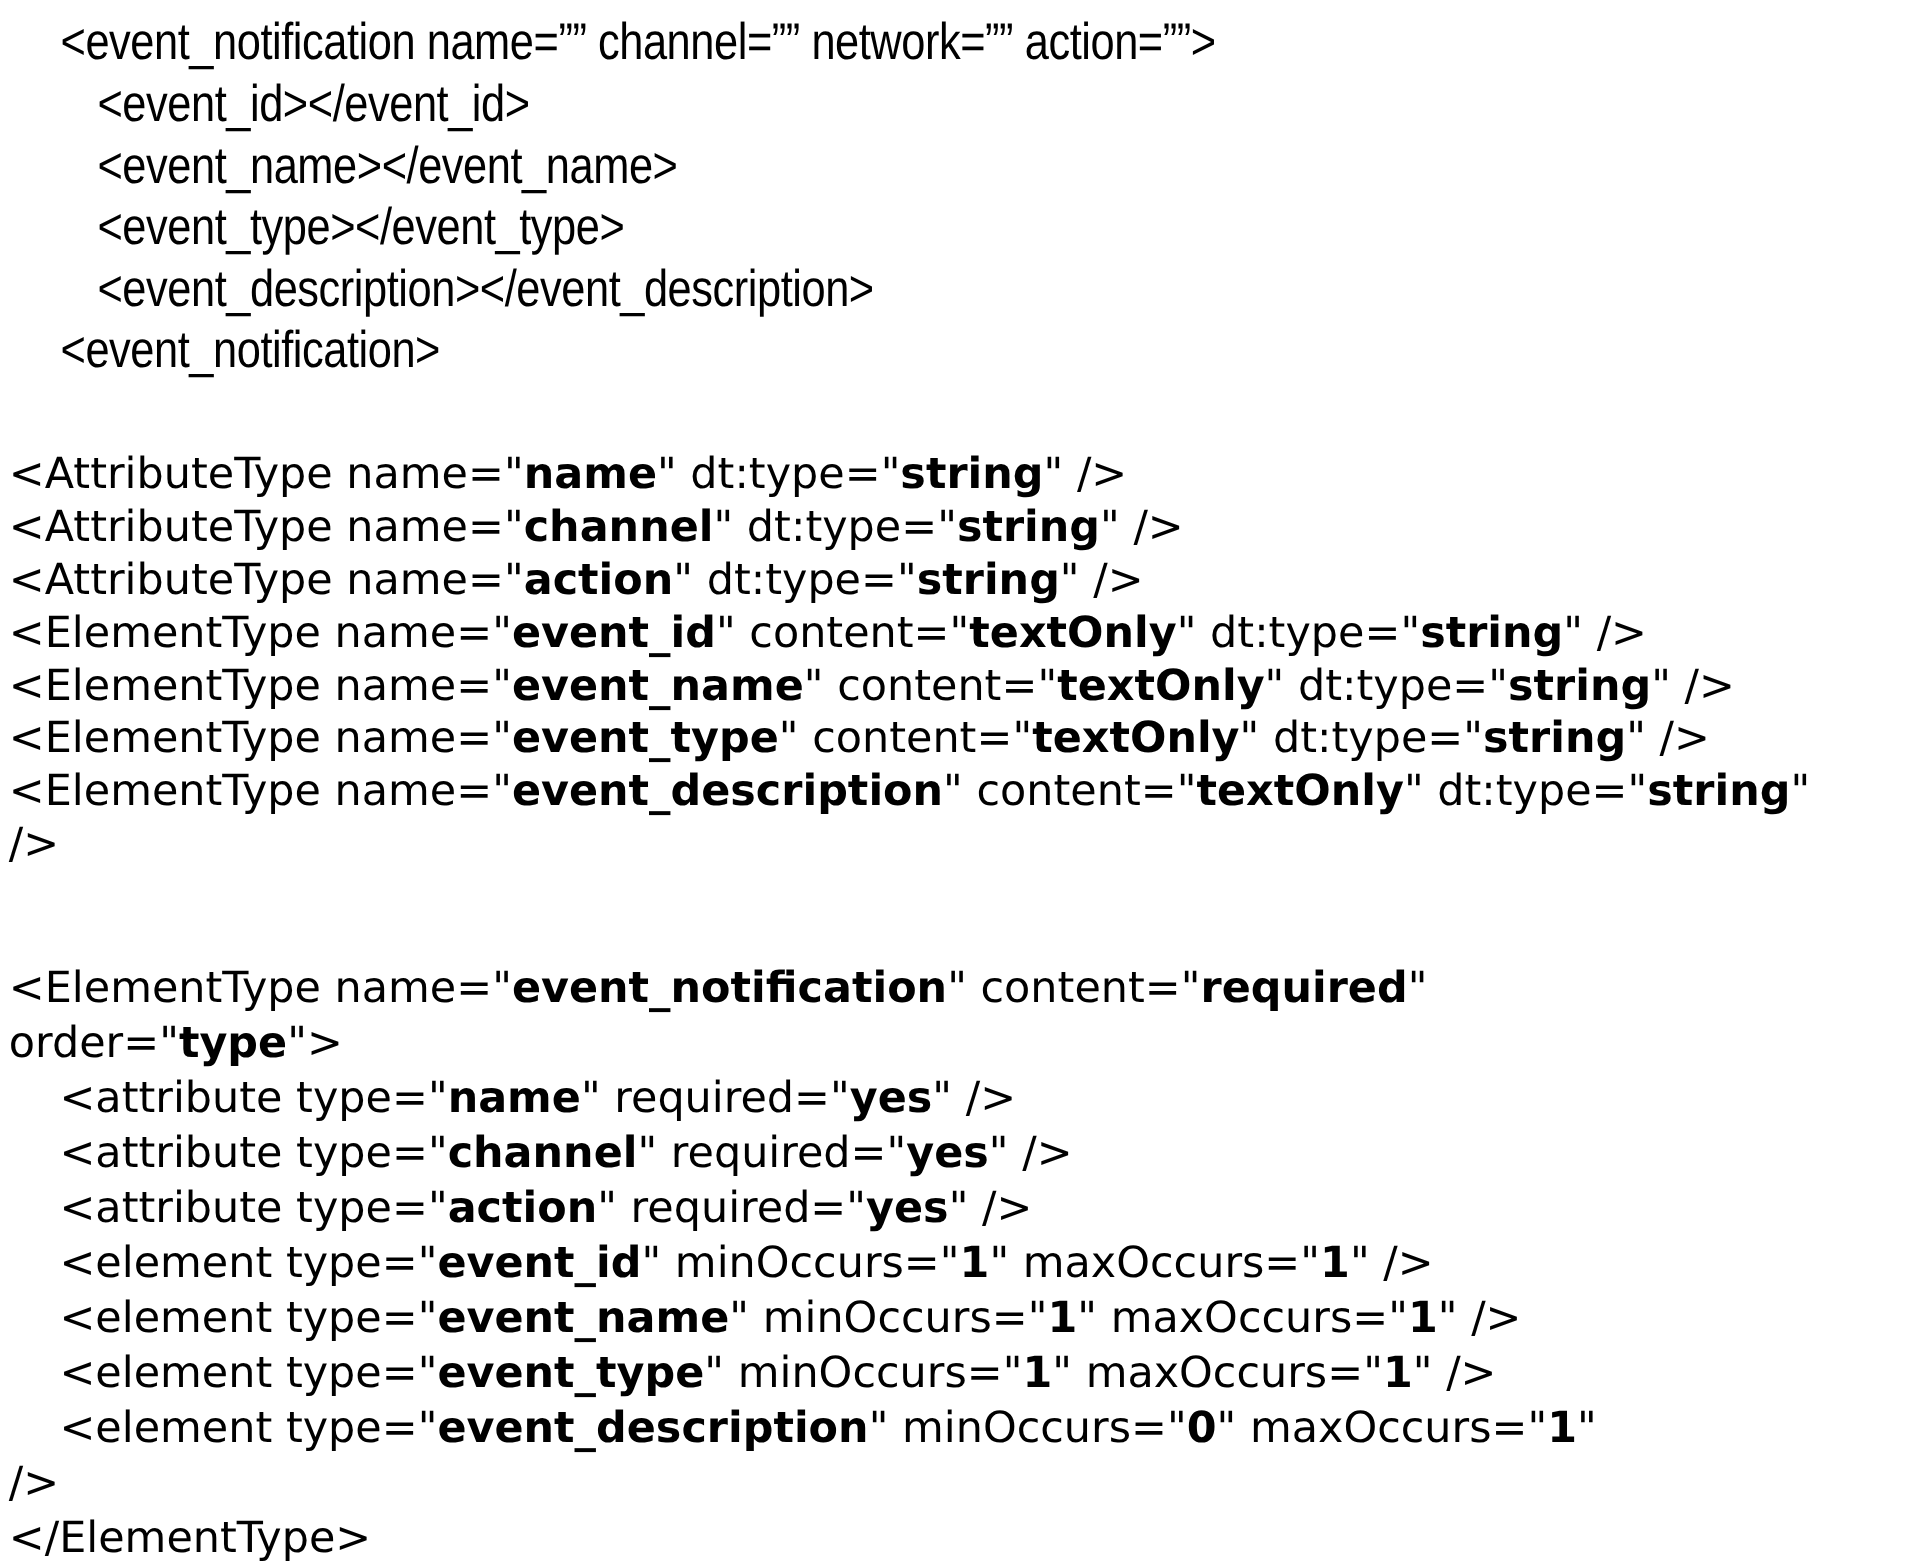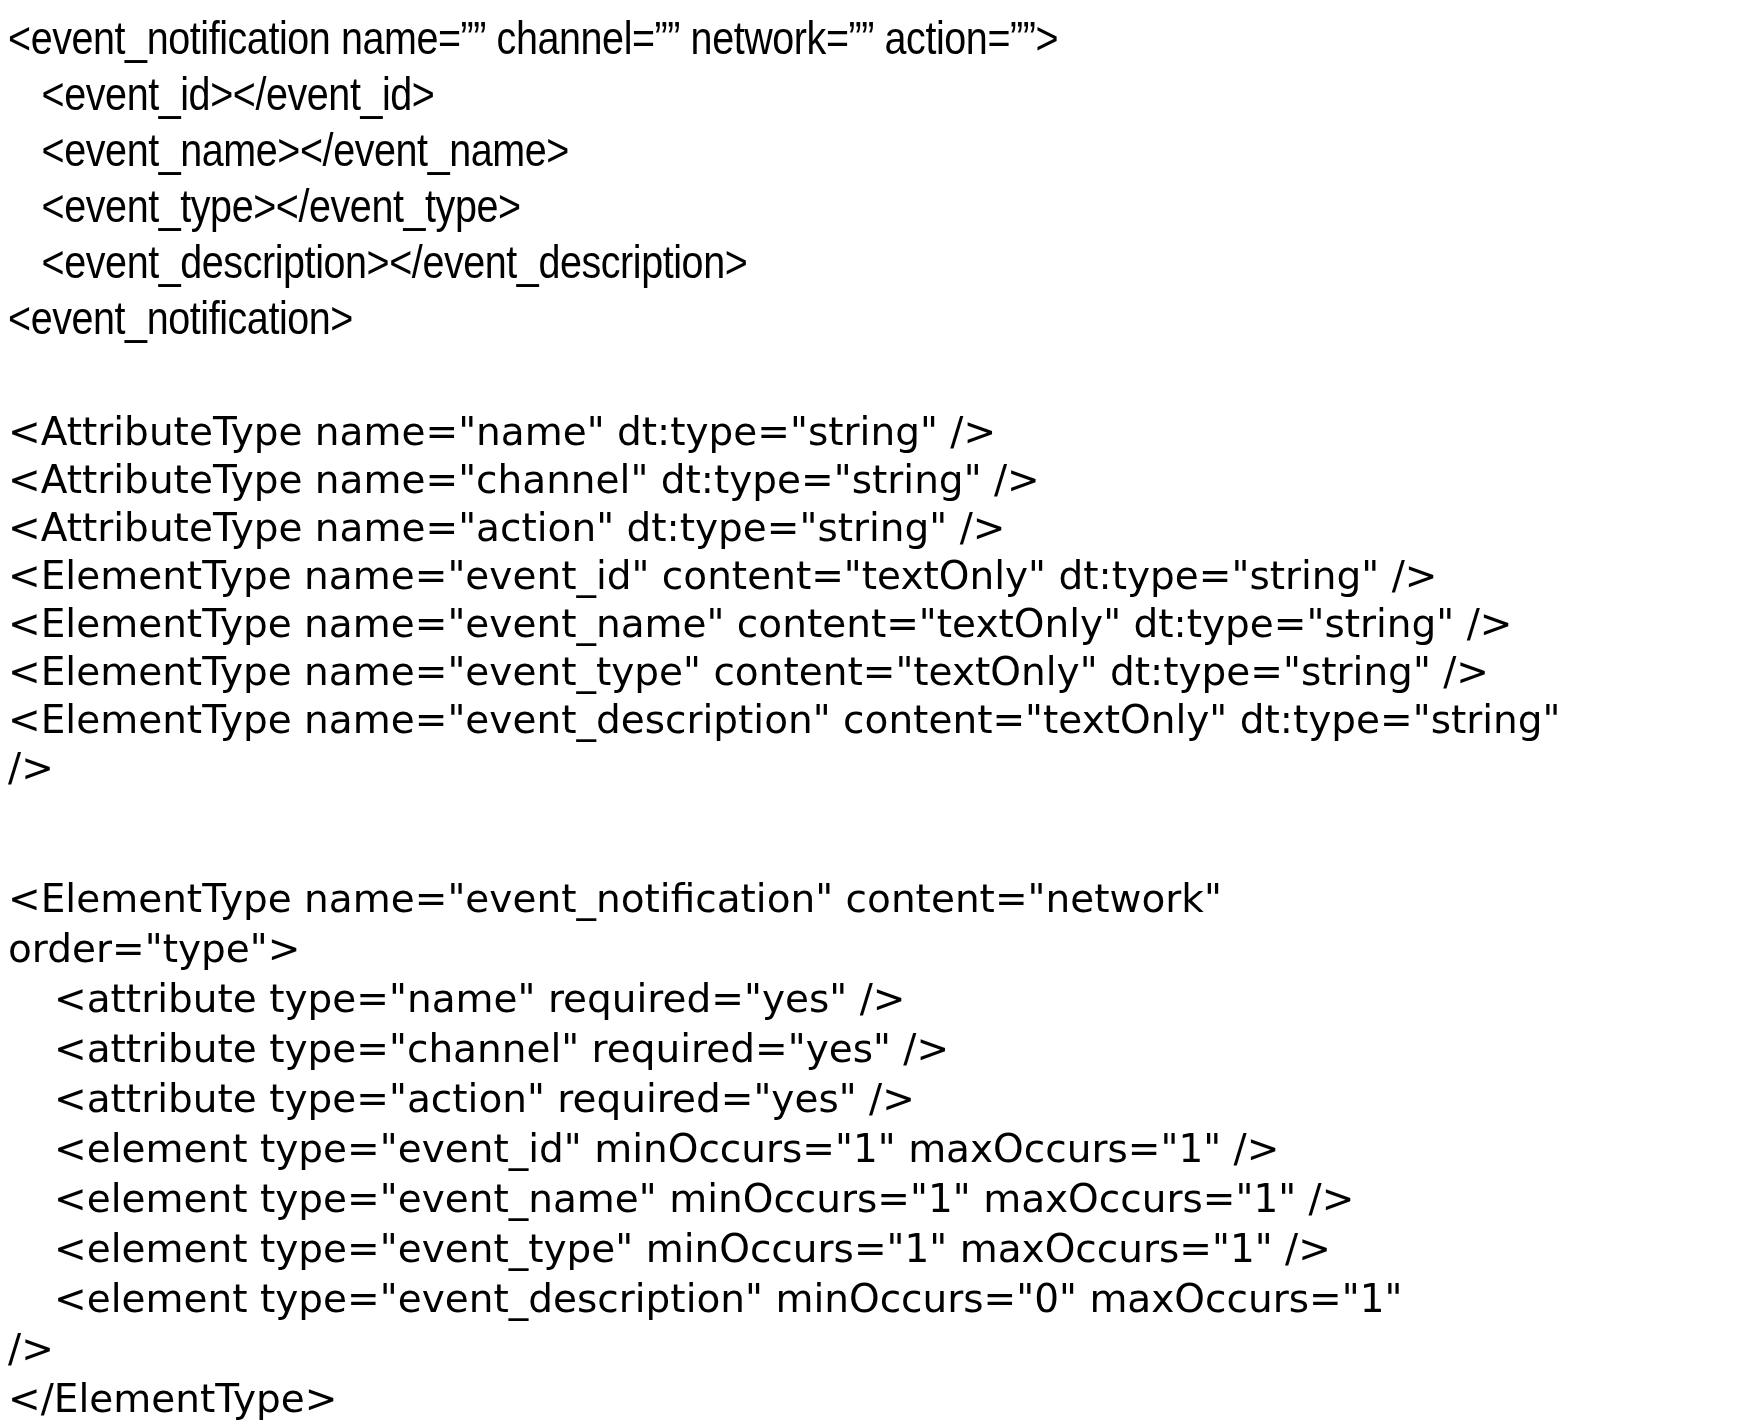--- a/index.html
+++ b/index.html
@@ -19,40 +19,41 @@
   .block { display: block; }
   .line {
     white-space: pre;
   }
   
   .b1 {
     font-family: "Liberation Sans", sans-serif;
     font-size: 47px;
     line-height: 56px;
     letter-spacing: -0.5px;
+    margin-left: 47px;
   }
   .b1 .line { transform: scaleX(0.84); transform-origin: 0 0; }
   .b1 .indent { padding-left: 40px; }
   
   .b2 {
     font-family: "DejaVu Sans", sans-serif;
     font-size: 39px;
     line-height: 48px;
     margin-top: 62px;
   }
   
   .b3 {
     font-family: "DejaVu Sans", sans-serif;
     font-size: 39px;
     line-height: 50px;
     margin-top: 82px;
   }
   .b3 .indent { padding-left: 46px; }
   .seg { }
-  .bold { font-weight: normal; }
+  .bold { font-weight: bold; }
 </style>
 </head>
 <body style="background: rgb(255, 255, 255); color: rgb(0, 0, 0);">
 
 <div id="doc">
     <div class="block b1">
       <div class="line"><span class="seg">&lt;event_notification name=”” channel=”” network=”” action=””&gt;</span></div>
       <div class="line indent"><span class="seg">&lt;event_id&gt;&lt;/event_id&gt;</span></div>
       <div class="line indent"><span class="seg">&lt;event_name&gt;&lt;/event_name&gt;</span></div>
       <div class="line indent"><span class="seg">&lt;event_type&gt;&lt;/event_type&gt;</span></div>
@@ -63,21 +64,21 @@
       <div class="line"><span class="seg">&lt;AttributeType name="</span><span class="seg bold">name</span><span class="seg">" dt:type="</span><span class="seg bold">string</span><span class="seg">" /&gt;</span></div>
       <div class="line"><span class="seg">&lt;AttributeType name="</span><span class="seg bold">channel</span><span class="seg">" dt:type="</span><span class="seg bold">string</span><span class="seg">" /&gt;</span></div>
       <div class="line"><span class="seg">&lt;AttributeType name="</span><span class="seg bold">action</span><span class="seg">" dt:type="</span><span class="seg bold">string</span><span class="seg">" /&gt;</span></div>
       <div class="line"><span class="seg">&lt;ElementType name="</span><span class="seg bold">event_id</span><span class="seg">" content="</span><span class="seg bold">textOnly</span><span class="seg">" dt:type="</span><span class="seg bold">string</span><span class="seg">" /&gt;</span></div>
       <div class="line"><span class="seg">&lt;ElementType name="</span><span class="seg bold">event_name</span><span class="seg">" content="</span><span class="seg bold">textOnly</span><span class="seg">" dt:type="</span><span class="seg bold">string</span><span class="seg">" /&gt;</span></div>
       <div class="line"><span class="seg">&lt;ElementType name="</span><span class="seg bold">event_type</span><span class="seg">" content="</span><span class="seg bold">textOnly</span><span class="seg">" dt:type="</span><span class="seg bold">string</span><span class="seg">" /&gt;</span></div>
       <div class="line"><span class="seg">&lt;ElementType name="</span><span class="seg bold">event_description</span><span class="seg">" content="</span><span class="seg bold">textOnly</span><span class="seg">" dt:type="</span><span class="seg bold">string</span><span class="seg">"</span></div>
       <div class="line"><span class="seg">/&gt;</span></div>
     </div>
     <div class="block b3">
-      <div class="line"><span class="seg">&lt;ElementType name="</span><span class="seg bold">event_notification</span><span class="seg">" content="</span><span class="seg bold">network</span><span class="seg">"</span></div>
+      <div class="line"><span class="seg">&lt;ElementType name="</span><span class="seg bold">event_notification</span><span class="seg">" content="</span><span class="seg bold">required</span><span class="seg">"</span></div>
       <div class="line"><span class="seg">order="</span><span class="seg bold">type</span><span class="seg">"&gt;</span></div>
       <div class="line indent"><span class="seg">&lt;attribute type="</span><span class="seg bold">name</span><span class="seg">" required="</span><span class="seg bold">yes</span><span class="seg">" /&gt;</span></div>
       <div class="line indent"><span class="seg">&lt;attribute type="</span><span class="seg bold">channel</span><span class="seg">" required="</span><span class="seg bold">yes</span><span class="seg">" /&gt;</span></div>
       <div class="line indent"><span class="seg">&lt;attribute type="</span><span class="seg bold">action</span><span class="seg">" required="</span><span class="seg bold">yes</span><span class="seg">" /&gt;</span></div>
       <div class="line indent"><span class="seg">&lt;element type="</span><span class="seg bold">event_id</span><span class="seg">" minOccurs="</span><span class="seg bold">1</span><span class="seg">" maxOccurs="</span><span class="seg bold">1</span><span class="seg">" /&gt;</span></div>
       <div class="line indent"><span class="seg">&lt;element type="</span><span class="seg bold">event_name</span><span class="seg">" minOccurs="</span><span class="seg bold">1</span><span class="seg">" maxOccurs="</span><span class="seg bold">1</span><span class="seg">" /&gt;</span></div>
       <div class="line indent"><span class="seg">&lt;element type="</span><span class="seg bold">event_type</span><span class="seg">" minOccurs="</span><span class="seg bold">1</span><span class="seg">" maxOccurs="</span><span class="seg bold">1</span><span class="seg">" /&gt;</span></div>
       <div class="line indent"><span class="seg">&lt;element type="</span><span class="seg bold">event_description</span><span class="seg">" minOccurs="</span><span class="seg bold">0</span><span class="seg">" maxOccurs="</span><span class="seg bold">1</span><span class="seg">"</span></div>
       <div class="line"><span class="seg">/&gt;</span></div>
       <div class="line"><span class="seg">&lt;/ElementType&gt;</span></div>

